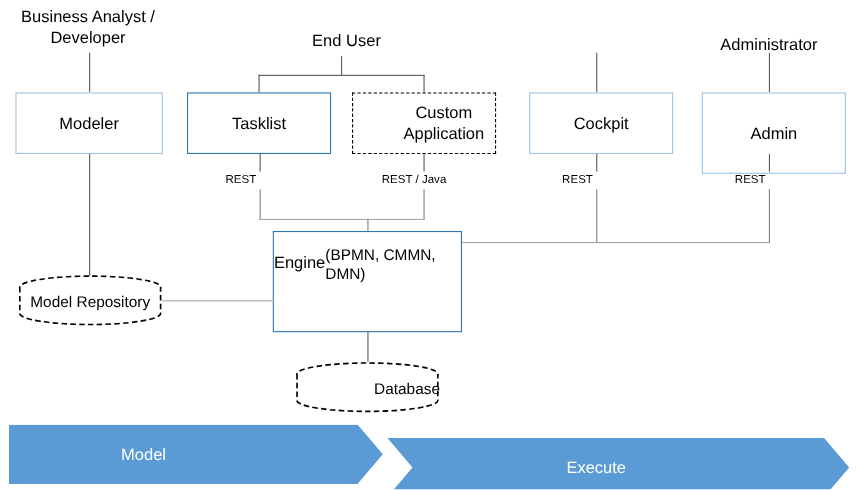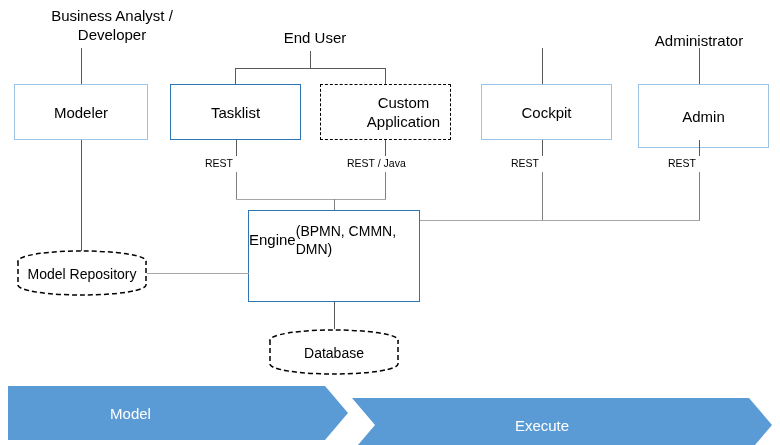--- a/index.html
+++ b/index.html
@@ -144,21 +144,21 @@
     margin-top: 12px;
   }
   .chev-model span { margin-right: 95px; }
   .chev-exec span  { margin-right: 40px; }
 </style>
 </head>
 <body>
 
 <div id="canvas">
 
-  <div class="role-label" style="left:0px; top:6px; width:160px;margin-left:32px;">Business Analyst /
+  <div class="role-label" style="left:0px; top:6px; width:160px;">Business Analyst /
 Developer</div>
 
   <div class="role-label" style="left:245px; top:28px; width:140px;">End User</div>
 
 
   <div class="role-label" style="left:629px; top:31px; width:140px;">Administrator</div>
 
   <div class="vline" style="left:81px; top:48px; height:36px;"></div>
 
   <div class="vline" style="left:310px; top:51px; height:18px;"></div>
@@ -171,21 +171,21 @@
 
   <div class="box solid-light" style="left:14px; top:84px; width:134px; height:56px;">Modeler</div>
 
   <div class="box solid-dark" style="left:170px; top:84px; width:131px; height:56px;">Tasklist</div>
 
   <div class="box dashed-dark" style="left:320px; top:84px; width:131px; height:56px; white-space:pre-line;">Custom
 Application</div>
 
   <div class="box solid-light" style="left:481px; top:84px; width:131px; height:56px;">Cockpit</div>
 
-  <div class="box solid-light" style="left:638px; top:84px; width:131px; height:64px;">Admin</div>
+  <div class="box solid-light" style="left:638px; top:84px; width:131px; height:74px;">Admin</div>
 
   <div class="proto" style="left:205px; top:157px; width:62px;">REST</div>
   <div class="proto" style="left:347px; top:157px; width:80px;">REST / Java</div>
   <div class="proto" style="left:511px; top:157px; width:62px;">REST</div>
   <div class="proto" style="left:668px; top:157px; width:62px;">REST</div>
 
   <div class="vline" style="left:236px; top:140px; height:16px;"></div>
   <div class="vline grey2" style="left:236px; top:172px; height:28px;"></div>
 
   <div class="vline" style="left:385px; top:140px; height:16px;"></div>
@@ -218,21 +218,21 @@
   </div>
   <div class="hline grey2" style="left:147px; top:273px; width:102px;"></div>
 
   <div class="vline" style="left:334px; top:302px; height:27px;"></div>
 
   <div class="cylinder" style="left:268px; top:329px; width:132px; height:46px;">
     <svg width="132" height="46" viewBox="0 0 132 46" aria-hidden="true">
       <ellipse cx="66" cy="11" rx="64" ry="10" fill="#ffffff" stroke="#000000" stroke-width="1.5" stroke-dasharray="5,3"></ellipse>
       <path d="M2,11 L2,35 A64,10 0 0 0 130,35 L130,11" fill="#ffffff" stroke="#000000" stroke-width="1.5" stroke-dasharray="5,3"></path>
     </svg>
-    <div class="cyl-label" style="top:16px;">Database</div>
+    <div class="cyl-label" style="top:16px;text-align:right;">Database</div>
   </div>
 
   <div class="banner">
     <div class="chev chev-model">
       <span>Model</span>
     </div>
     <div class="chev chev-exec">
       <span>Execute</span>
     </div>
   </div>

